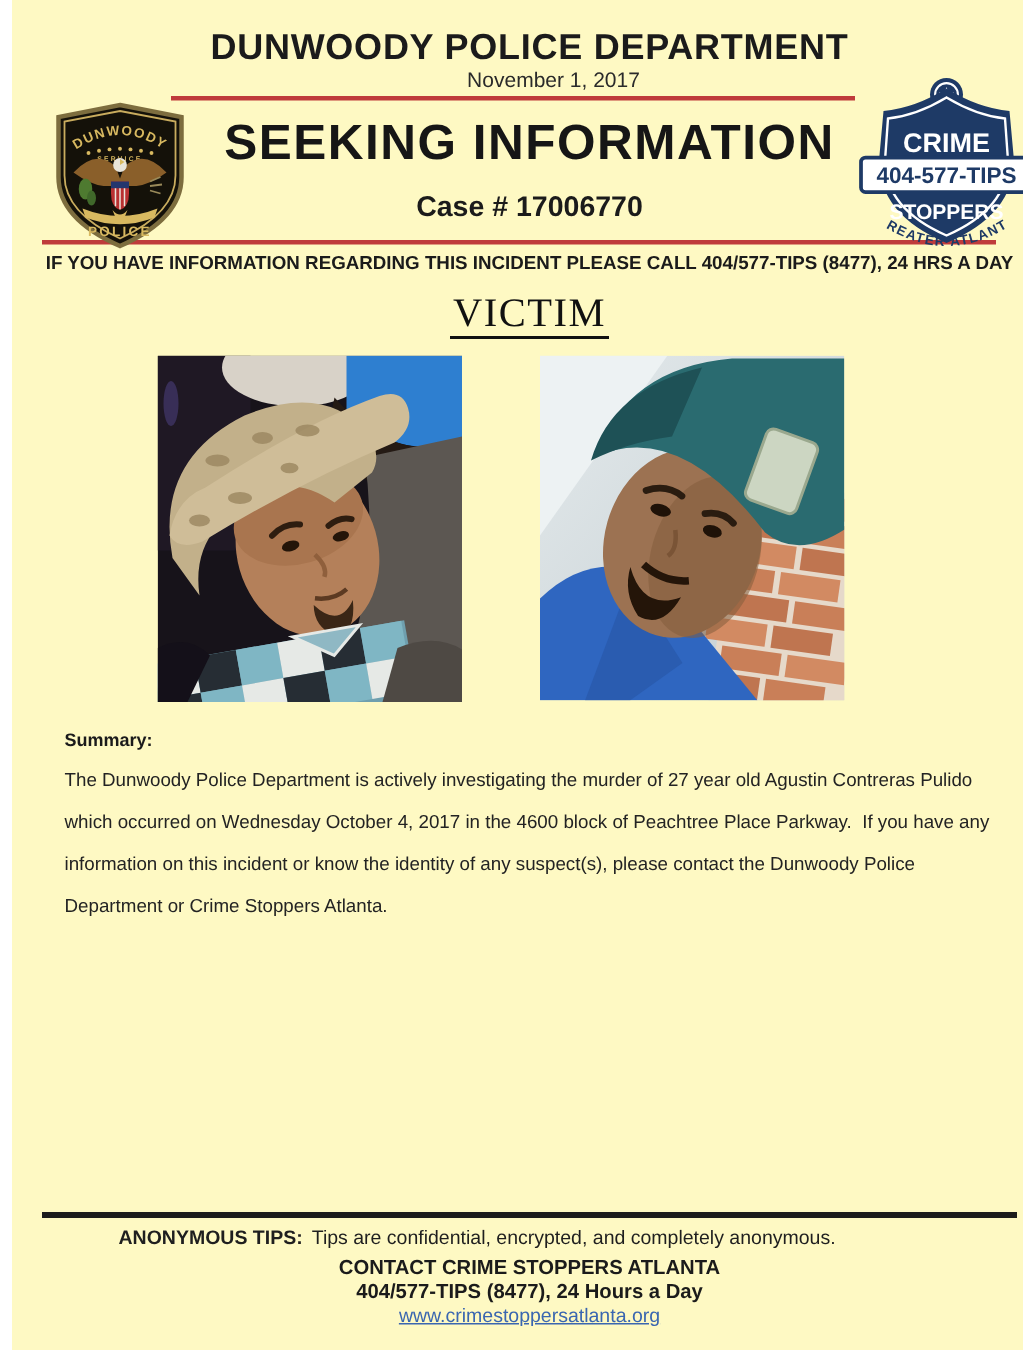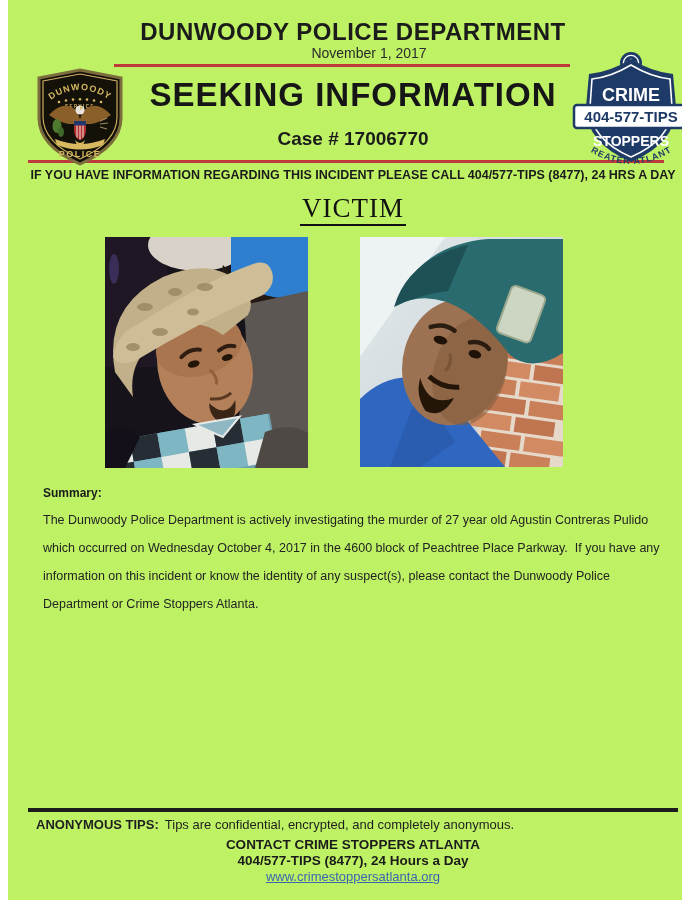--- a/index.html
+++ b/index.html
@@ -1,17 +1,17 @@
 <!DOCTYPE html>
 <html><head>
 <meta charset="utf-8">
 <style>
   html,body{margin:0;padding:0;background:#ffffff;}
   .poster{
-    position:relative;width:674px;height:900px;background:#bef264;
+    position:relative;width:674px;height:900px;background:#fef9c3;
     font-family:"Liberation Sans",sans-serif;color:#1f1f1f;overflow:hidden;margin:0 auto;
   }
   .abs{position:absolute;}
   .centered{left:0;width:690px;text-align:center;}
   .dept-title{top:18px;font-size:24px;font-weight:bold;letter-spacing:.5px;color:#1b1b1b;}
   .date-line{top:45px;font-size:14px;color:#2a2a2a;padding-left:16px;}
   .redline{height:3px;background:#bf3b3b;}
   .redline-1{top:64px;left:106px;width:456px;}
   .redline-2{top:160px;left:20px;width:636px;}
   .seeking-title{top:76px;font-size:33px;font-weight:bold;letter-spacing:1px;color:#161616;}
@@ -26,21 +26,21 @@
   .summary-label{top:486px;left:35px;font-size:12px;font-weight:bold;color:#1b1b1b;}
   .summary-text{top:506px;left:35px;width:628px;font-size:12.5px;line-height:28px;color:#232323;
     white-space:pre-wrap;}
   .reward-row{top:611px;left:64px;display:flex;font-size:13.5px;line-height:21px;}
   .reward-label{font-weight:bold;color:#9e2020;margin-right:9px;white-space:nowrap;}
   .reward-content{width:545px;color:#222;}
   .reward-link{color:#3a66b0;text-decoration:underline;cursor:pointer;}
   .reward-warning{color:#bf4545;}
   .blackline{top:808px;left:20px;width:650px;height:4px;background:#1c1c1c;}
   .anon-line{top:817px;left:28px;font-size:13px;color:#1f1f1f;}
-  .anon-label{font-weight:bold;margin-right:6px;}
+  .anon-label{font-weight:bold;margin-right:6px;margin-left:43px;}
   .contact-1{top:837px;font-size:13.5px;font-weight:bold;color:#1b1b1b;}
   .contact-2{top:853px;font-size:13.5px;font-weight:bold;color:#1b1b1b;}
   .contact-link{top:869px;font-size:13px;}
   .contact-link a,.contact-link span{color:#3a66b0;text-decoration:underline;cursor:pointer;}
   .badge-police{top:66px;left:22px;width:100px;height:102px;}
   .badge-cs{top:50px;left:563px;width:120px;height:124px;}
 </style>
 </head>
 <body>
 

